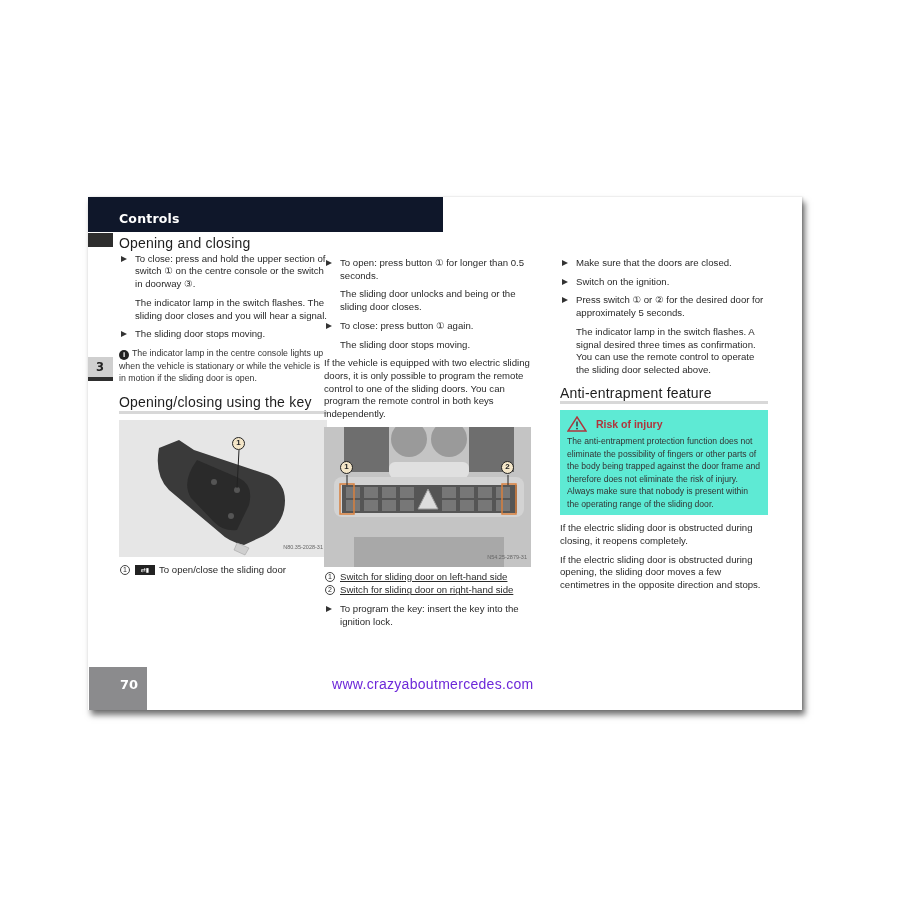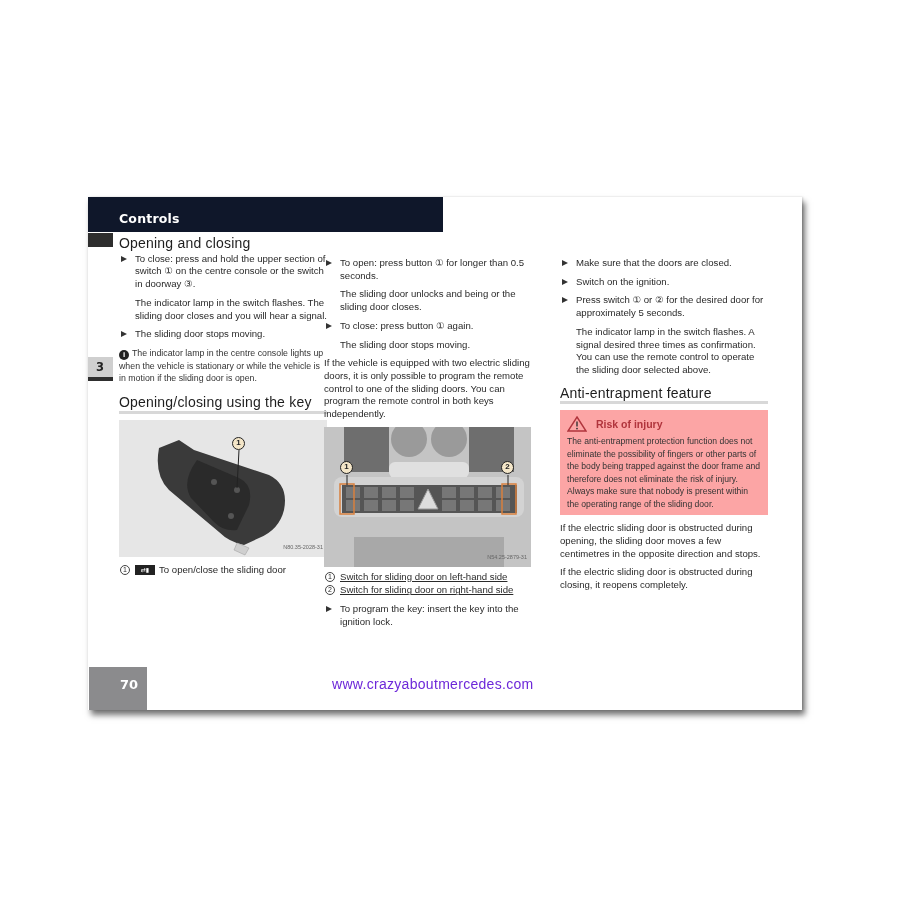--- a/index.html
+++ b/index.html
@@ -79,21 +79,21 @@
 
   .legend-item { position: relative; padding-left: 16px; margin-bottom: 1px; text-decoration: underline; }
   .legend-item .circ { position: absolute; left: 0; top: 1px; }
 
   .key-legend { display: flex; align-items: center; gap: 4px; font-size: 9.6px; }
   .key-symbol {
     display: inline-block; width: 20px; height: 10px; background: #222; color: #fff;
     font-size: 6px; line-height: 10px; text-align: center;
   }
 
-  .warning-box { background: #fca5a5; padding: 6px 7px 5px 7px; margin-bottom: 7px; font-size: 8.6px; line-height: 12.5px; color: #333; }
+  .warning-box { background: #5eead4; padding: 6px 7px 5px 7px; margin-bottom: 7px; font-size: 8.6px; line-height: 12.5px; color: #333; }
   .warning-head { display: flex; align-items: center; gap: 9px; margin-bottom: 3px; }
   .warning-title { color: #b0343c; font-size: 10.5px; font-weight: bold; }
 </style>
 </head>
 <body>
 
 <div class="page">
   <div class="header-bar">
     <span class="header-title">Controls</span>
   </div>
@@ -231,21 +231,21 @@
           <polygon points="10,1 19,15 1,15" fill="none" stroke="#b0343c" stroke-width="1.4"></polygon>
           <line x1="10" y1="5.5" x2="10" y2="10.5" stroke="#333" stroke-width="1.4"></line>
           <circle cx="10" cy="12.6" r="0.9" fill="#333"></circle>
         </svg>
         <span class="warning-title">Risk of injury</span>
       </div>
       <div>The anti-entrapment protection function does not eliminate the possibility of fingers or other parts of the body being trapped against the door frame and therefore does not eliminate the risk of injury.</div>
       <div>Always make sure that nobody is present within the operating range of the sliding door.</div>
     </div>
 
+    <div class="para">If the electric sliding door is obstructed during closing, it reopens completely.</div>
     <div class="para">If the electric sliding door is obstructed during opening, the sliding door moves a few centimetres in the opposite direction and stops.</div>
-    <div class="para">If the electric sliding door is obstructed during closing, it reopens completely.</div>
   </div>
 
   <div class="page-num-box">
     <span class="page-num">70</span>
   </div>
   <div class="watermark">www.crazyaboutmercedes.com</div>
 </div>
 
 </body></html>

